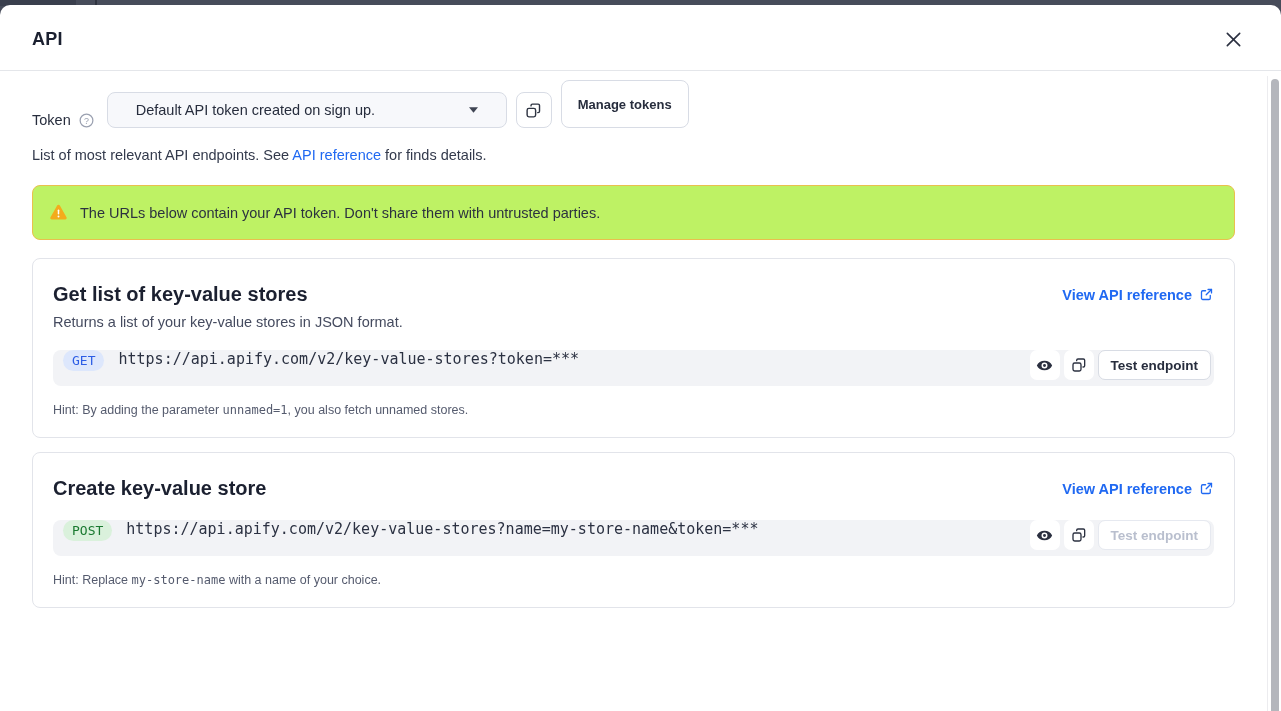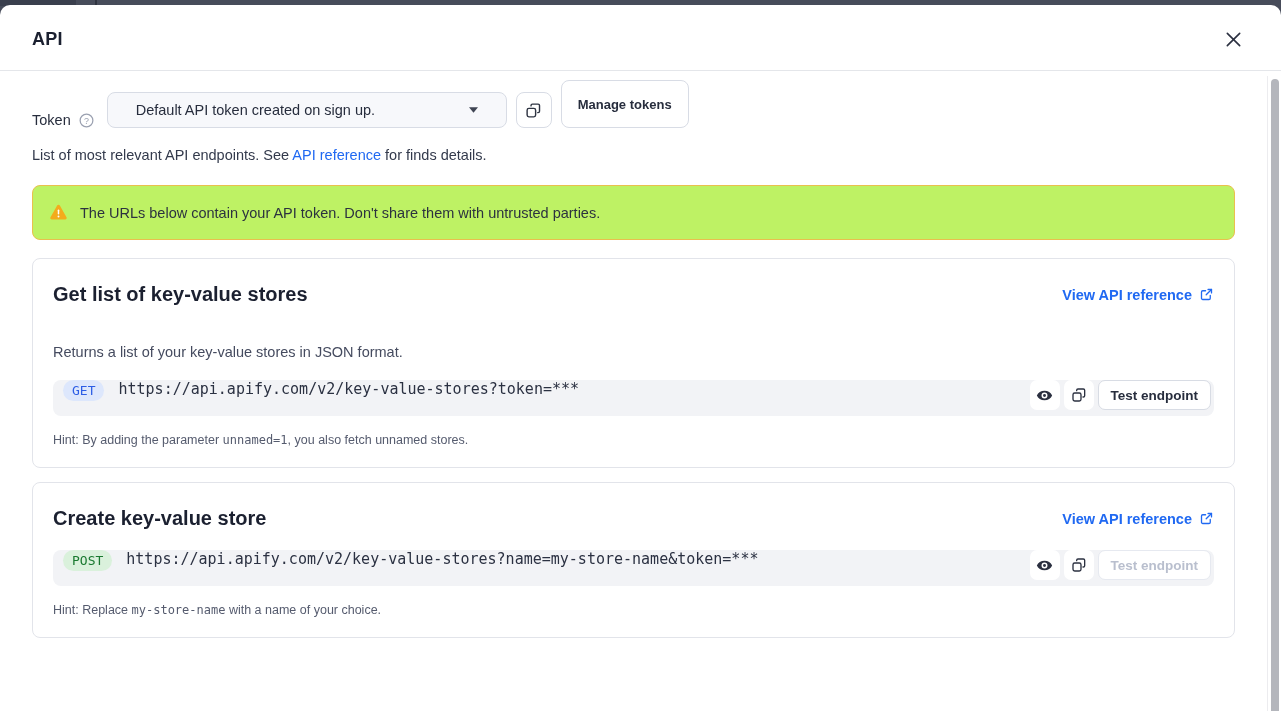--- a/index.html
+++ b/index.html
@@ -77,21 +77,21 @@
     border: 1px solid #e2e4ea; border-radius: 8px;
     margin-top: 18px; padding: 24px 20px 20px 20px; background: #fff;
   }
   .card + .card { margin-top: 14px; }
   .card-head { display: flex; align-items: center; justify-content: space-between; }
   .card-title { font-size: 20px; font-weight: 700; color: #1b2030; }
   .ref-link {
     display: flex; align-items: center; gap: 7px; cursor: pointer; text-decoration: none;
     font-size: 14.5px; font-weight: 600; color: #2069f2;
   }
-  .card-desc { margin-top: 38px; font-size: 14.5px; color: #454b5f; }
+  .card-desc { margin-top: 8px; font-size: 14.5px; color: #454b5f; }
 
   .endpoint-row {
     margin-top: 20px; height: 36px; background: #f2f3f6; border-radius: 8px;
     display: flex; align-items: flex-start; padding: 0 3px 0 10px;
   }
   .method-badge {
     font-family: "DejaVu Sans Mono", monospace; font-size: 13px;
     padding: 3px 9px; border-radius: 12px; flex: 0 0 auto;
   }
   .method-get  { color: #2c5de5; background: #dde7fc; }

